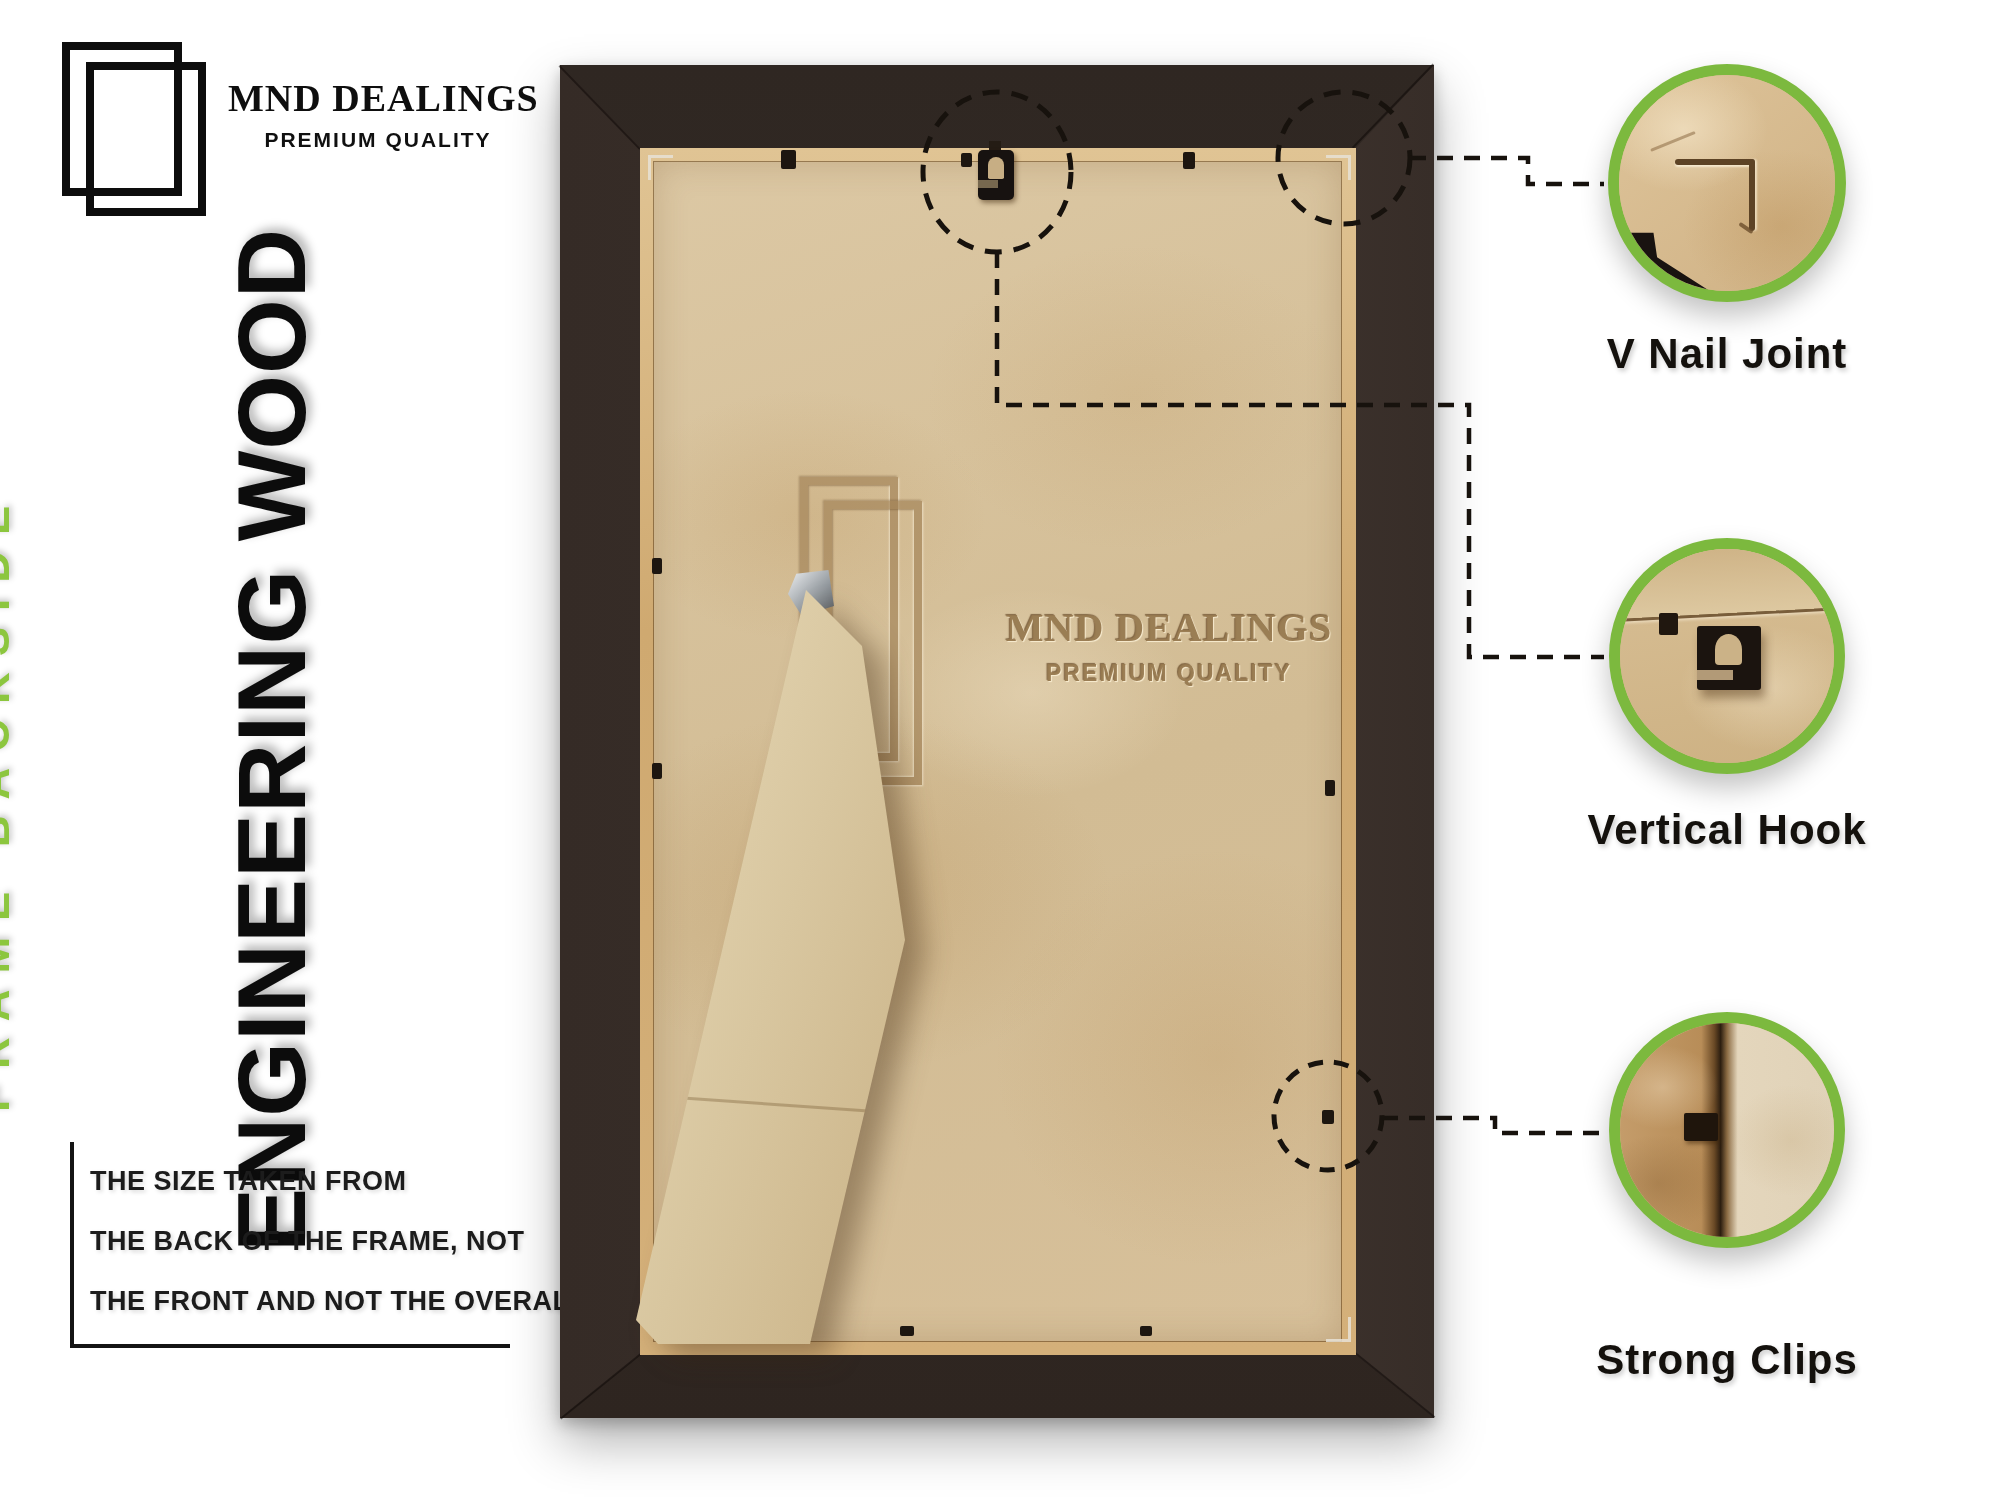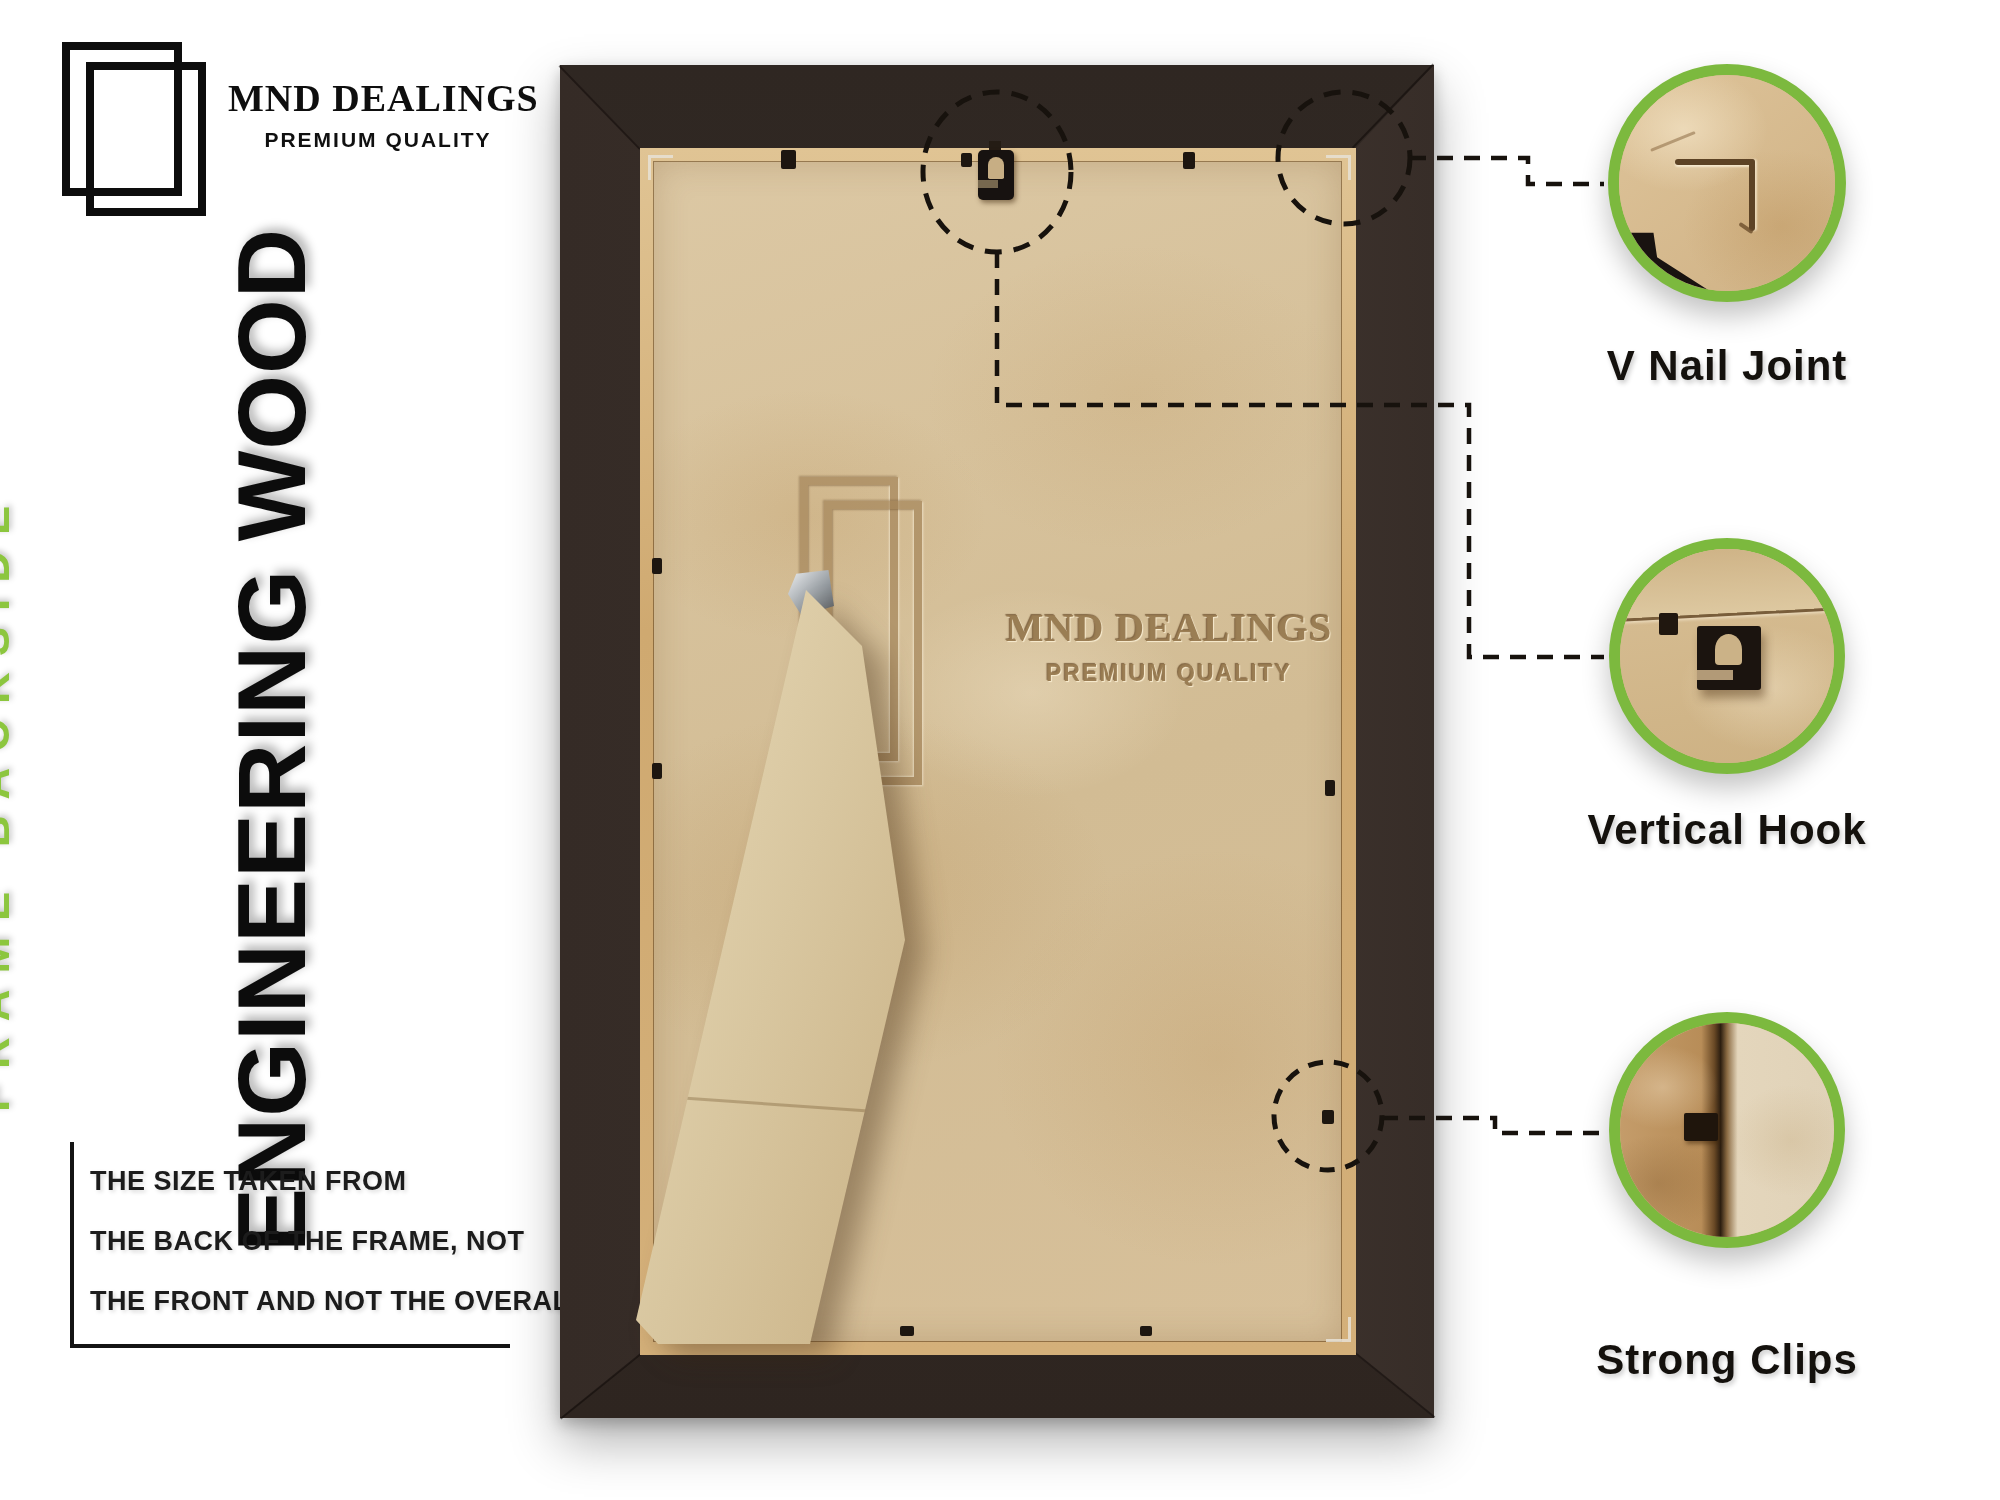--- a/index.html
+++ b/index.html
@@ -142,21 +142,21 @@
       #c49c6a 0%,#b88d58 38%,#6b4a26 44%,#2c1e10 47%,#8a6a42 50%,#e4d6bc 55%,#e0d2b8 100%);}
   .clips-blotch{position:absolute;inset:0;background:
       radial-gradient(ellipse 80px 60px at 20% 30%, rgba(255,240,214,.35), transparent 70%),
       radial-gradient(ellipse 90px 70px at 18% 75%, rgba(120,80,35,.28), transparent 70%),
       radial-gradient(ellipse 90px 80px at 80% 55%, rgba(190,160,110,.25), transparent 70%);}
   .strong-clip{position:absolute;left:30%;top:42%;width:16%;height:13%;background:#1f150c;border-radius:2px;
                box-shadow:2px 3px 4px rgba(60,35,10,.5);}
   .callout-label{position:absolute;left:1560px;width:334px;text-align:center;font-size:42px;
                  font-weight:bold;letter-spacing:1px;color:#14110d;white-space:nowrap;
                  text-shadow:2px 3px 5px rgba(0,0,0,.2);}
-  .cl-1{top:342px;} .cl-2{top:806px;} .cl-3{top:1336px;}
+  .cl-1{top:330px;} .cl-2{top:806px;} .cl-3{top:1336px;}
 </style>
 </head>
 <body>
 
 <div class="canvas">
 
   <div class="brand">
     <div>
       <div class="logo-rect r1"></div>
       <div class="logo-rect r2"></div>

